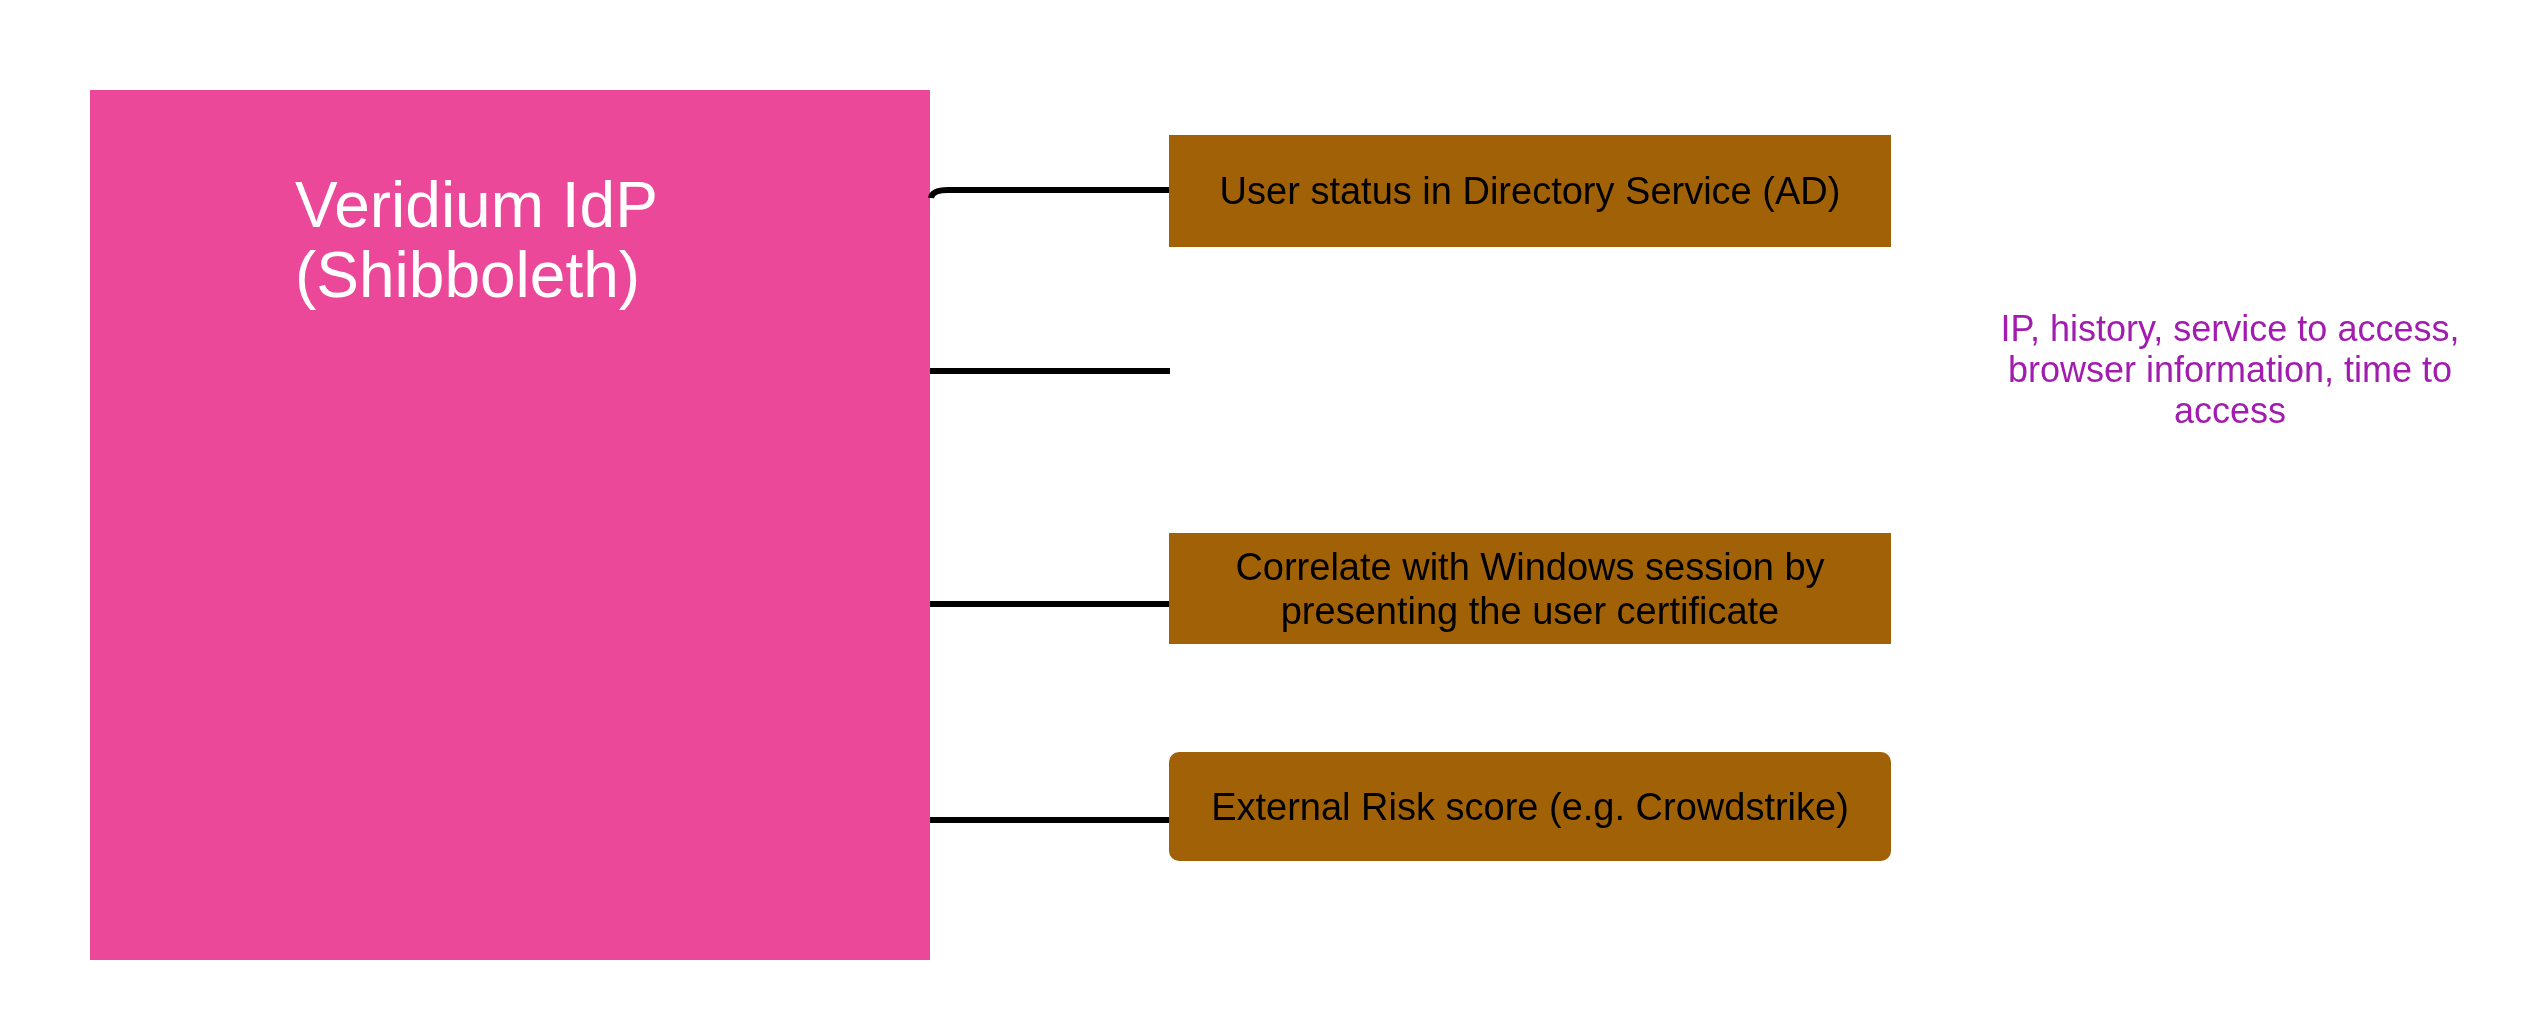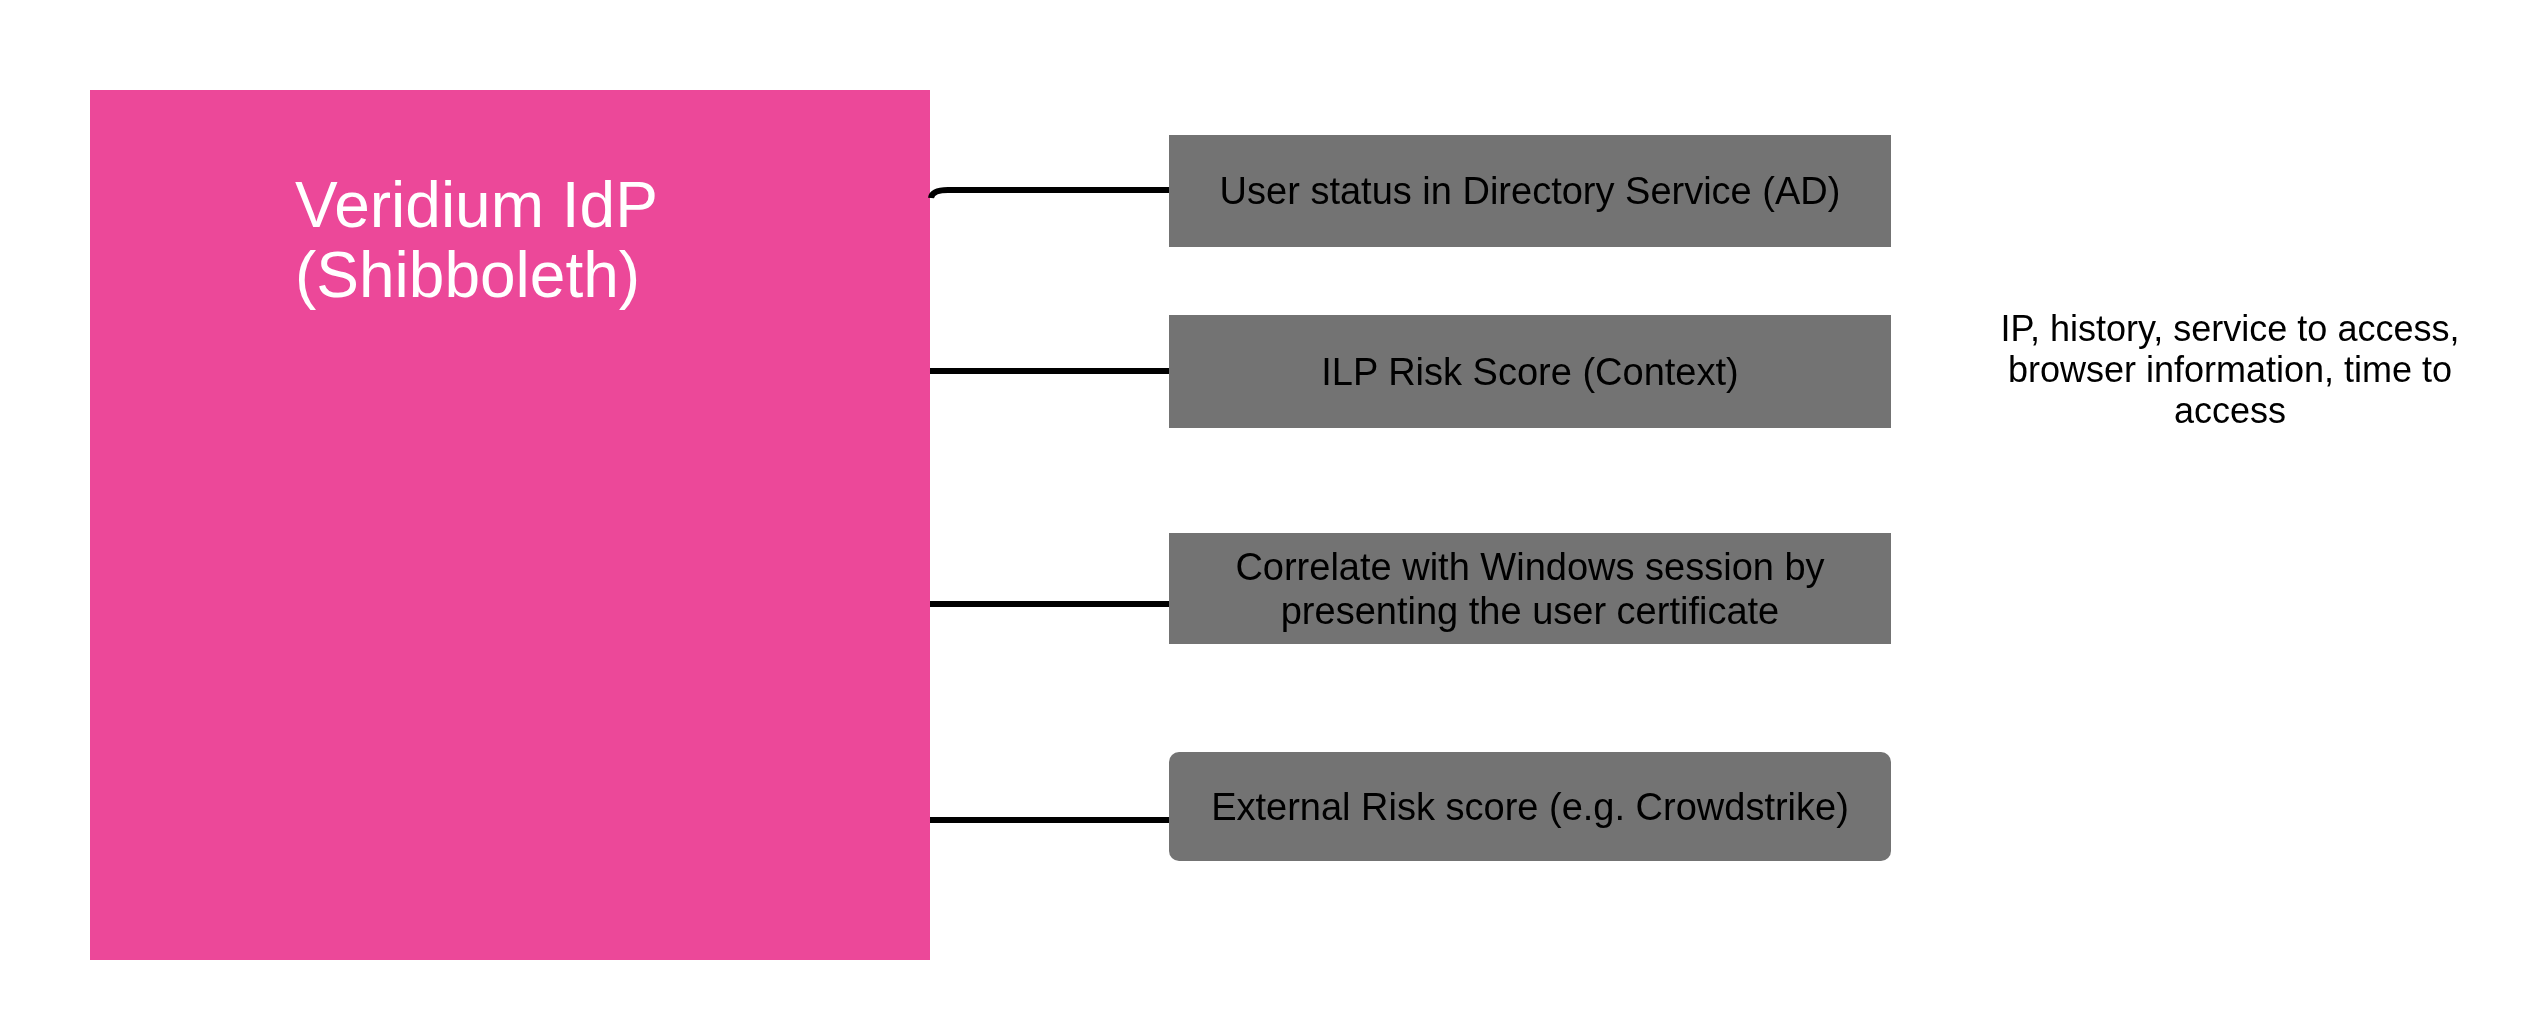--- a/index.html
+++ b/index.html
@@ -44,21 +44,21 @@
     width: 2523px;
     height: 1020px;
     pointer-events: none;
   }
 
   
   .factor-node {
     position: absolute;
     left: 1169px;
     width: 722px;
-    background: #737373;
+    background: #a16207;
     color: #000000;
     font-size: 38px;
     line-height: 44px;
     display: flex;
     align-items: center;
     justify-content: center;
     text-align: center;
     white-space: pre-line;
     padding: 0 14px;
     box-sizing: border-box;
@@ -67,21 +67,21 @@
   .factor-node-2 { top: 315px; height: 113px; }
   .factor-node-3 { top: 525px; height: 111px; margin-top: 8px; }
   .factor-node-4 { top: 752px; height: 109px; border-radius: 10px; }
 
   
   .annotation {
     position: absolute;
     left: 1985px;
     top: 308px;
     width: 490px;
-    color: #000000;
+    color: #a21caf;
     font-size: 36px;
     line-height: 41px;
     text-align: center;
     white-space: pre-line;
   }
 </style>
 </head>
 <body>
 
 <div class="canvas">
@@ -93,21 +93,20 @@
 
   <svg class="connector-layer" width="2523" height="1020" viewBox="0 0 2523 1020" xmlns="http://www.w3.org/2000/svg">
     <path d="M 931 198 Q 932 190 948 190 L 1169 190" stroke="#000000" stroke-width="6" fill="none"></path>
     <path d="M 930 371 L 1170 371" stroke="#000000" stroke-width="6" fill="none"></path>
     <path d="M 930 604 L 1169 604" stroke="#000000" stroke-width="6" fill="none"></path>
     <path d="M 930 820 L 1169 820" stroke="#000000" stroke-width="6" fill="none"></path>
   </svg>
 
   <div class="factor-node factor-node-1">User status in Directory Service (AD)</div>
 
-  <div class="factor-node factor-node-2">ILP Risk Score (Context)</div>
 
   <div class="factor-node factor-node-3">Correlate with Windows session by
 presenting the user certificate</div>
 
   <div class="factor-node factor-node-4">External Risk score (e.g. Crowdstrike)</div>
 
   <div class="annotation">IP, history, service to access,
 browser information, time to
 access</div>
 

